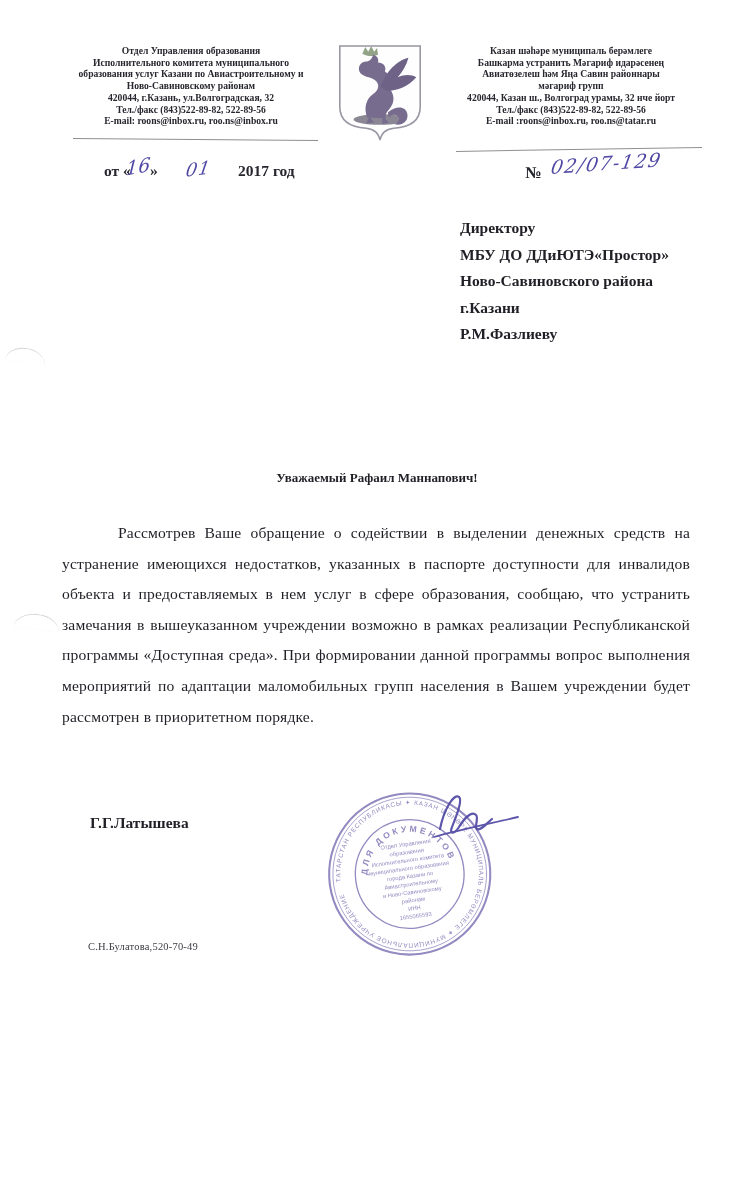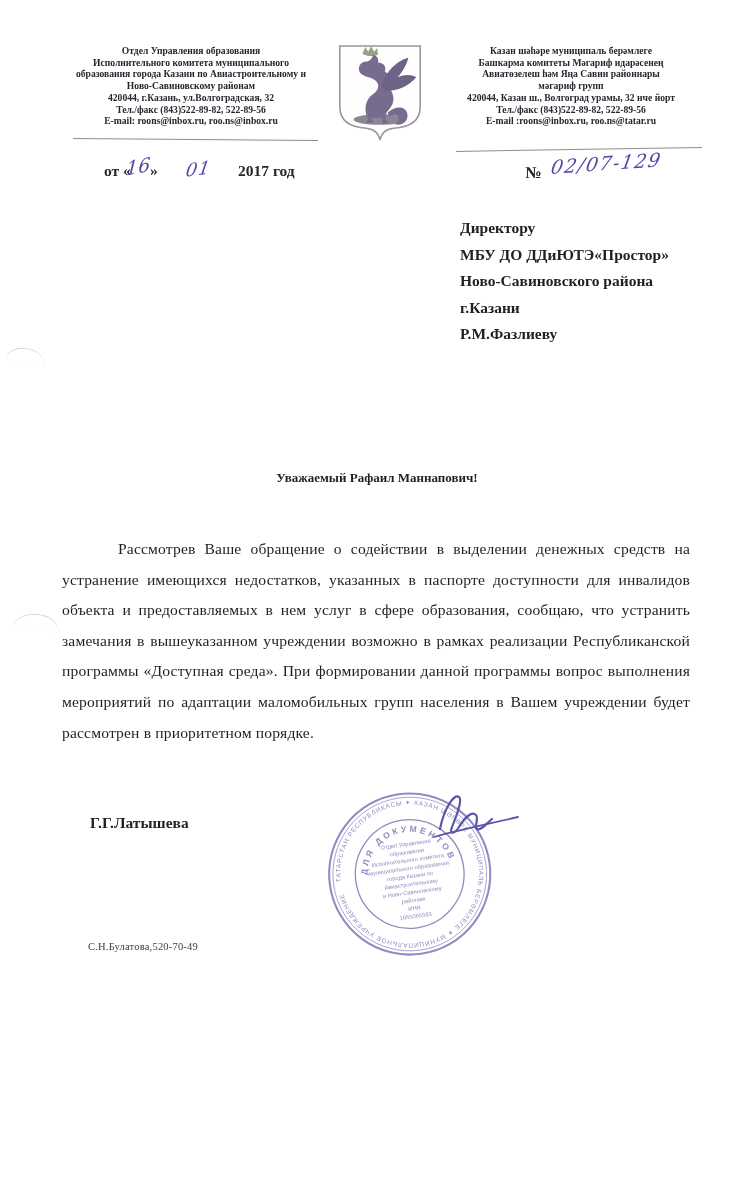--- a/index.html
+++ b/index.html
@@ -21,21 +21,21 @@
   .hand{position:absolute;color:var(--ink,#4f48a4);font-style:italic;font-family:"DejaVu Serif", serif;white-space:nowrap;}
   .hand-day{left:126px;top:155px;font-size:19px;transform:rotate(-10deg) skewX(-14deg);letter-spacing:.5px;}
   .hand-month{left:186px;top:158px;font-size:18px;transform:rotate(-7deg) skewX(-16deg);letter-spacing:1px;}
   .hand-number{left:551px;top:152px;font-size:19px;transform:rotate(-4deg) skewX(-14deg);letter-spacing:1.5px;}
   
   .addressee{position:absolute;left:460px;top:215px;font-weight:bold;font-size:15.5px;line-height:26.5px;color:#1f1f26;}
   .addressee span{display:block;}
   
   .salutation{position:absolute;left:62px;top:470px;width:630px;text-align:center;font-weight:bold;font-size:13px;color:#1f1f26;}
   .body-par{position:absolute;left:62px;top:518px;width:628px;font-size:15.6px;line-height:30.6px;
-            text-align:justify;text-indent:56px;color:#1f1f26;letter-spacing:.15px;margin-top:16px;}
+            text-align:justify;text-indent:56px;color:#1f1f26;letter-spacing:.15px;}
   
   .sign-row{position:absolute;left:90px;top:814px;width:586px;display:flex;justify-content:space-between;
             font-weight:bold;font-size:15.5px;color:#1f1f26;}
   .executor{position:absolute;left:88px;top:897px;font-size:10.5px;color:#3c3c44;letter-spacing:.2px;margin-top:44px;}
   
   .stamp-wrap{position:absolute;left:321px;top:785px;color:var(--stamp,#837ab8);opacity:.88;transform:rotate(-8deg);}
   .stamp-wrap text{fill:currentColor;font-family:"Liberation Sans", sans-serif;}
   .sig-wrap{position:absolute;left:430px;top:787px;color:var(--ink,#4f48a4);opacity:.92;}
   
   .artifact{position:absolute;border-top:1.5px solid #c4c4c6;border-radius:50% 50% 0 0 / 100% 100% 0 0;opacity:.75;}
@@ -43,42 +43,42 @@
   .artifact-2{left:14px;top:614px;width:46px;height:15px;transform:rotate(7deg);}
 </style>
 </head>
 <body>
 
 <div class="page">
 
   <div class="hdr hdr-left">
     <span>Отдел Управления образования</span>
     <span>Исполнительного комитета муниципального</span>
-    <span>образования города Казани по Авиастроительному и</span>
+    <span>образования услуг Казани по Авиастроительному и</span>
     <span>Ново-Савиновскому районам</span>
     <span>420044, г.Казань, ул.Волгоградская, 32</span>
     <span>Тел./факс (843)522-89-82, 522-89-56</span>
     <span>E-mail: roons@inbox.ru, roo.ns@inbox.ru</span>
   </div>
 
   <div class="emblem">
     <svg width="96" height="100" viewBox="0 0 96 102">
       <path d="M7,4 H89 V66 C89,82 77,87 62,88 C54,89 50,92 48,100 C46,92 42,89 34,88 C19,87 7,82 7,66 Z" fill="#fefefe" stroke="#9a95a2" stroke-width="1.6"></path>
       <ellipse cx="48" cy="79" rx="27" ry="5.5" fill="#8b8694"></ellipse>
       <path fill="#93a387" d="M30,12 L33,5 L36,10 L39,4 L42,10 L45,6 L46,13 C41,15 35,15 30,12 Z"></path>
       <path fill="#776c8e" d="M35,77 C31,67 34,58 41,53 C47,49 48,43 43,39 C38,35 30,36 27,30 C25,25 29,20 34,20 C37,20 40,17 41,13 C45,14 47,17 46,21 C51,21 55,25 53,30 C59,34 61,41 56,46 C63,52 64,62 57,69 C54,72 53,75 54,78 Z"></path>
       <path fill="#6e6387" d="M49,46 C53,30 67,18 77,16 C75,24 71,30 66,36 C73,33 80,33 85,36 C78,45 65,50 55,50 Z"></path>
       <path fill="#776c8e" d="M56,72 C65,64 75,66 76,74 C77,81 70,86 63,84 C68,81 69,77 65,75 C62,73 59,75 57,77 Z"></path>
       <path fill="#776c8e" d="M37,76 L34,83 L42,82 Z M51,76 L50,84 L57,82 Z"></path>
     </svg>
   </div>
 
   <div class="hdr hdr-right">
     <span>Казан шәһәре муниципаль берәмлеге</span>
-    <span>Башкарма комитеты Мәгариф идарәсенең</span>
+    <span>Башкарма устранить Мәгариф идарәсенең</span>
     <span>Авиатөзелеш һәм Яңа Савин  районнары</span>
     <span>мәгариф групп</span>
     <span>420044, Казан ш.,  Волгоград урамы, 32 нче йорт</span>
     <span>Тел./факс (843)522-89-82,  522-89-56</span>
     <span>E-mail :roons@inbox.ru, roo.ns@tatar.ru</span>
   </div>
 
   <div class="rule rule-left"></div>
   <div class="rule rule-right"></div>
 

